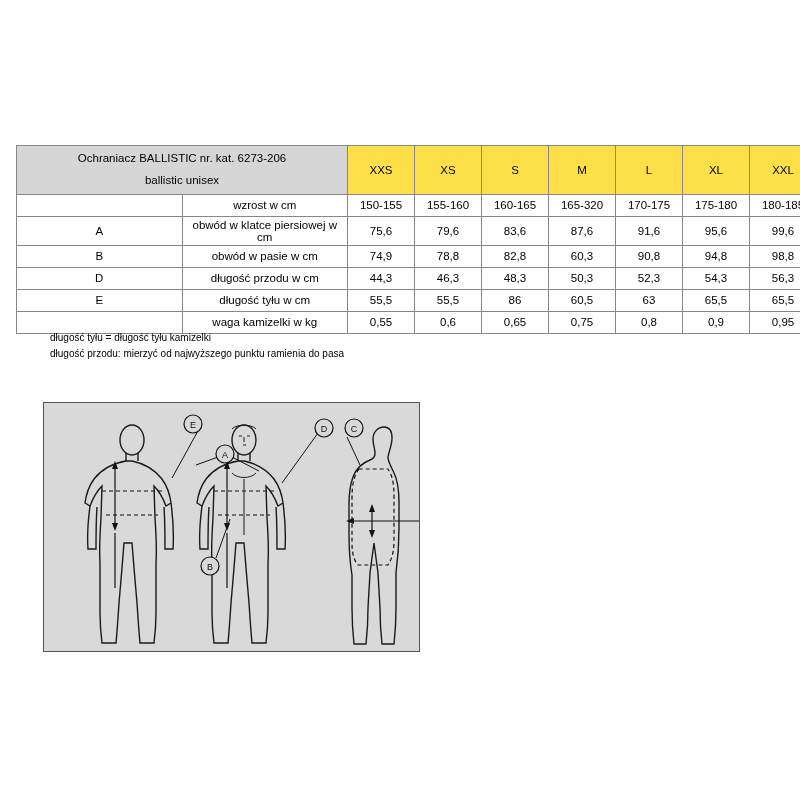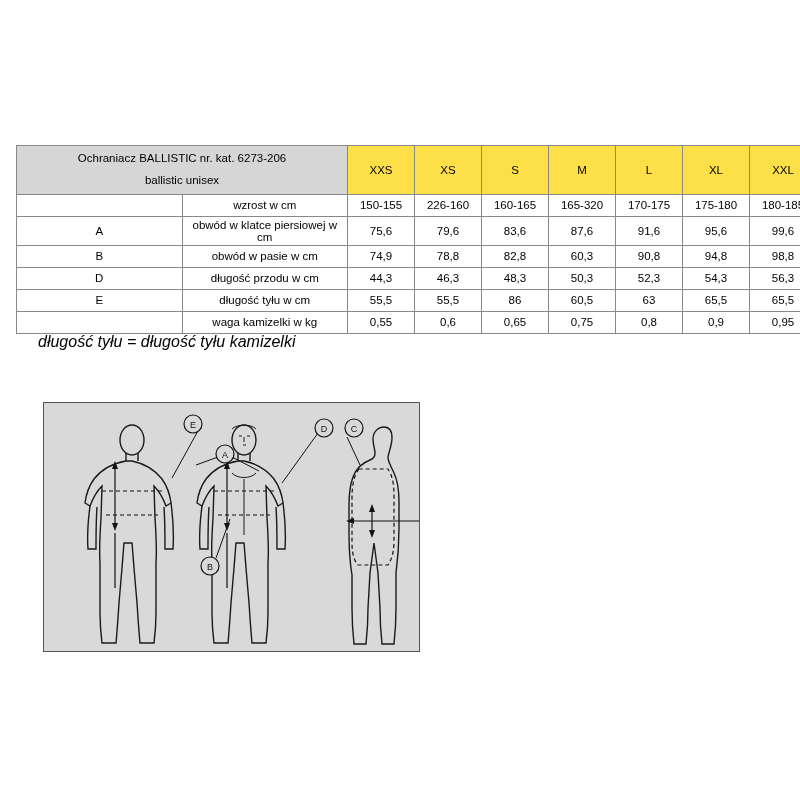--- a/index.html
+++ b/index.html
@@ -60,25 +60,24 @@
     padding-left: 6px;
     font-size: 11.5px;
   }
   .col-letter { width: 22px; }
   .col-label  { width: 300px; margin-left: 30px; }
   .col-size   { width: 58px; }
 
   
   .notes {
     position: absolute;
-    left: 38px;
+    left: 50px;
     top: 330px;
-    font-size: 16px;
+    font-size: 10px;
     line-height: 1.55;
-    font-style: italic;
   }
   .notes div { white-space: pre; }
 
   
   .figure-box {
     position: absolute;
     left: 43px;
     top: 402px;
     width: 375px;
     height: 248px;
@@ -110,21 +109,21 @@
         <td class="hdr-cell col-size">M</td>
         <td class="hdr-cell col-size">L</td>
         <td class="hdr-cell col-size">XL</td>
         <td class="hdr-cell col-size">XXL</td>
       </tr>
 
       <tr>
         <td class="row-letter col-letter"></td>
         <td class="row-label col-label">wzrost w cm</td>
         <td class="col-size">150-155</td>
-        <td class="col-size">226-160</td>
+        <td class="col-size">155-160</td>
         <td class="col-size">160-165</td>
         <td class="col-size">165-320</td>
         <td class="col-size">170-175</td>
         <td class="col-size">175-180</td>
         <td class="col-size">180-185</td>
       </tr>
 
       <tr>
         <td class="row-letter col-letter">A</td>
         <td class="row-label col-label">obwód w klatce piersiowej w cm</td>
@@ -182,20 +181,21 @@
         <td class="col-size">0,75</td>
         <td class="col-size">0,8</td>
         <td class="col-size">0,9</td>
         <td class="col-size">0,95</td>
       </tr>
     </tbody>
   </table>
 
   <div class="notes">
     <div>długość tyłu = długość tyłu kamizelki</div>
+    <div>długość przodu: mierzyć od najwyższego punktu ramienia do pasa</div>
   </div>
 
   <div class="figure-box">
     <svg width="375" height="248" viewBox="0 0 375 248" xmlns="http://www.w3.org/2000/svg">
 
       <g fill="none" stroke="#1a1a1a" stroke-width="1.4">
 
         <ellipse cx="88" cy="37" rx="12" ry="15"></ellipse>
 
         <path d="M82,50 L82,58 M94,50 L94,58"></path>

